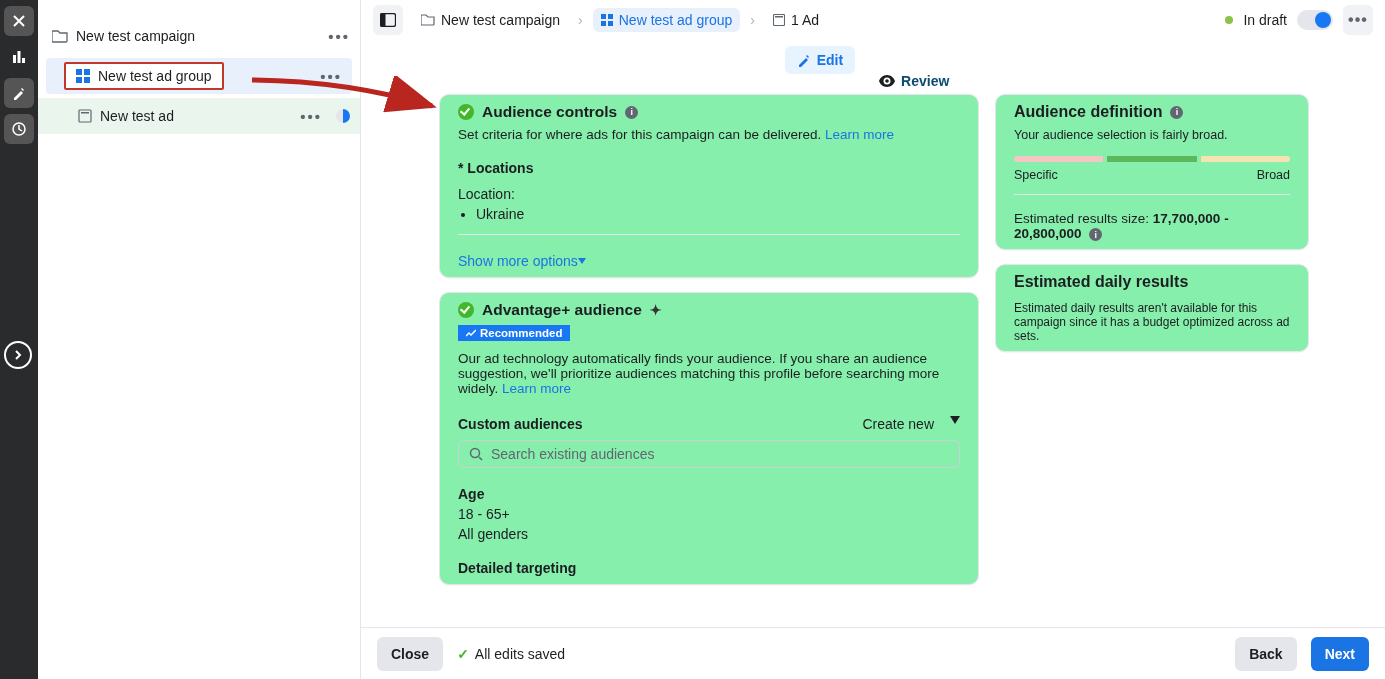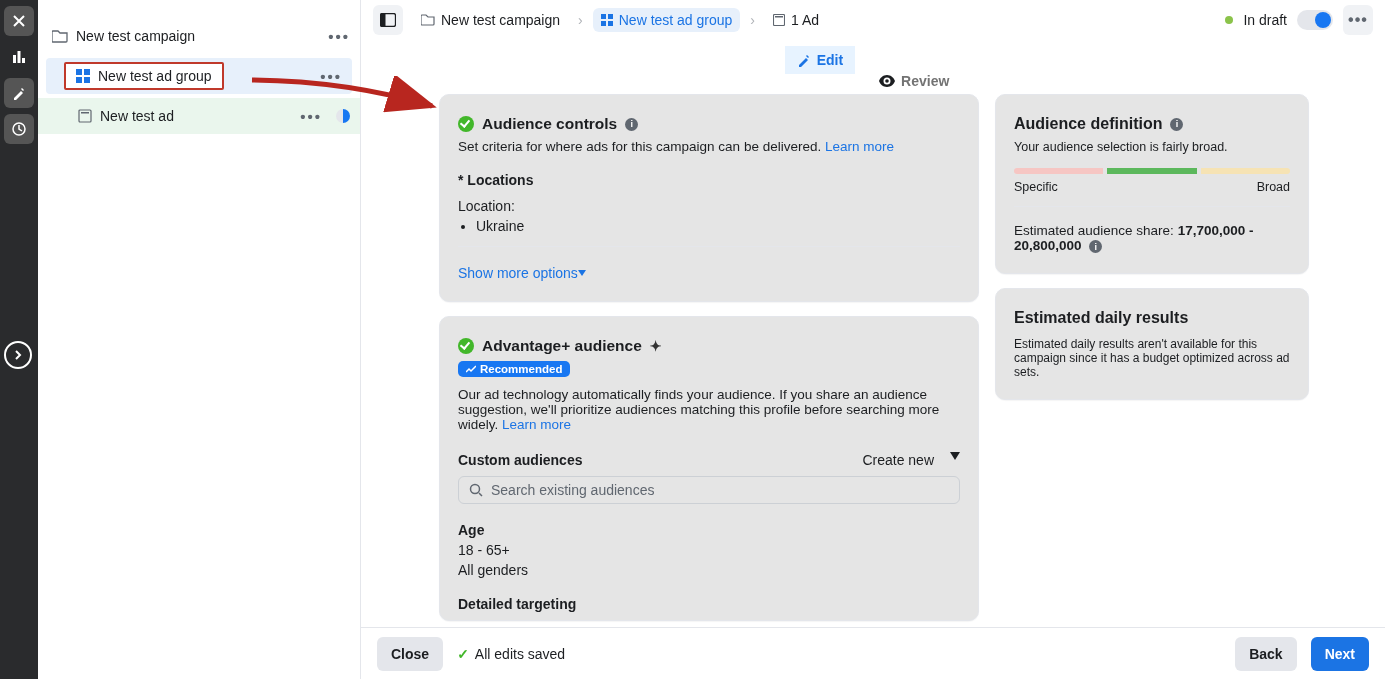--- a/index.html
+++ b/index.html
@@ -29,43 +29,43 @@
   .chip { display: flex; align-items: center; gap: 6px; padding: 4px 8px; border-radius: 6px; font-size: 14px; color: #1c1e21; }
   .chip.highlight { background: #e7f0fb; color: #1b74e4; }
   .panel-toggle-icon { width: 30px; height: 30px; border-radius: 6px; background: #f0f2f5; display: flex; align-items: center; justify-content: center; }
   .spacer { flex: 1; }
   .status-dot { width: 8px; height: 8px; border-radius: 50%; background: #8bc34a; display: inline-block; }
   .toggle-switch { width: 36px; height: 20px; border-radius: 10px; background: #e4e6eb; position: relative; }
   .toggle-switch .knob { position: absolute; right: 2px; top: 2px; width: 16px; height: 16px; border-radius: 50%; background: #1877f2; }
   .kebab-btn { width: 30px; height: 30px; border-radius: 6px; background: #f0f2f5; display: flex; align-items: center; justify-content: center; color: #606770; font-size: 16px; letter-spacing: 1px; font-weight: bold; }
 
   .tabbar { height: 40px; display: flex; align-items: center; justify-content: center; gap: 12px; }
-  .tab { display: flex; align-items: center; gap: 6px; padding: 6px 12px; border-radius: 0; font-weight: 600; cursor: pointer; }
+  .tab { display: flex; align-items: center; gap: 6px; padding: 6px 12px; border-radius: 6px; font-weight: 600; cursor: pointer; }
   .tab.edit { background: #e7f3ff; color: #1b74e4; }
-  .tab.review { color: #737373; margin-top: 42px; }
+  .tab.review { color: #0c4a6e; margin-top: 42px; }
 
   .content { flex: 1; overflow: hidden; display: flex; gap: 16px; padding: 14px 16px 0 78px; }
   .center-col { width: 540px; display: flex; flex-direction: column; gap: 14px; }
   .side-col { width: 314px; display: flex; flex-direction: column; gap: 14px; }
 
-  .card { background: #e5e5e5; border: 1px solid #e4e6eb; border-radius: 10px; padding: 20px 18px; box-shadow: 0 1px 1px rgba(0,0,0,0.04); }
+  .card { background: #86efac; border: 1px solid #e4e6eb; border-radius: 10px; padding: 8px 18px; box-shadow: 0 1px 1px rgba(0,0,0,0.04); }
   .card h3 { font-size: 15.5px; font-weight: 700; display: flex; align-items: center; gap: 8px; }
   .check-badge { width: 16px; height: 16px; border-radius: 50%; background: #42b72a; position: relative; }
   .check-badge::after { content: ""; position: absolute; left: 4px; top: 2px; width: 4px; height: 7px; border: 2px solid #fff; border-top: 0; border-left: 0; transform: rotate(40deg); }
   .info-icon { width: 13px; height: 13px; border-radius: 50%; background: #606770; color: #fff; font-size: 9px; display: inline-flex; align-items: center; justify-content: center; font-weight: bold; }
   .sub { color: #1c1e21; margin-top: 6px; font-size: 13.5px; }
   .link { color: #1b74e4; }
   .section-label { font-weight: 600; margin-top: 18px; font-size: 14px; }
   .small-label { font-size: 14px; margin-top: 10px; }
   .bullet-list { margin: 4px 0 0 18px; }
   .show-more { color: #1b74e4; margin-top: 18px; display: inline-flex; align-items: center; cursor: pointer; }
   .divider { border: 0; border-top: 1px solid #e4e6eb; margin: 12px 0 0; }
 
   .sparkle-icon { font-size: 14px; color: #333; }
-  .rec-badge { display: inline-flex; align-items: center; gap: 4px; background: #1877f2; color: #fff; font-size: 11.5px; font-weight: 600; padding: 2px 8px; border-radius: 5px; margin-top: 6px; }
+  .rec-badge { display: inline-flex; align-items: center; gap: 4px; background: #1877f2; color: #fff; font-size: 11.5px; font-weight: 600; padding: 2px 8px; border-radius: 0; margin-top: 6px; }
 
   .create-new { display: flex; justify-content: space-between; align-items: center; }
   .create-new-link { color: #1c1e21; display: inline-flex; gap: 16px; cursor: pointer; font-size: 14px; }
   .search-box { margin-top: 8px; border: 1px solid #ccd0d5; border-radius: 6px; height: 28px; display: flex; align-items: center; padding: 0 10px; gap: 8px; color: #606770; }
   .search-box input { border: 0; outline: 0; flex: 1; font-size: 14px; background: transparent; }
   .search-box input::placeholder{ color:#606770; }
 
   
   .gauge-bar { height: 6px; border-radius: 3px; display: flex; overflow: hidden; margin-top: 12px; }
   .gauge-bar span { flex: 1; }
@@ -310,21 +310,21 @@
           <span id="g0" style="background: rgb(246, 198, 195);"></span>
             <span id="g1" style="background: rgb(92, 184, 92);"></span>
             <span id="g2" style="background: rgb(246, 227, 180);"></span>
         </div>
         <div class="gauge-labels">
           <span>Specific</span>
           <span>Broad</span>
         </div>
         <hr class="divider">
         <div class="est-row">
-          <span>Estimated audience share:</span>
+          <span>Estimated results size:</span>
           <b>17,700,000 - 20,800,000</b>
           <span class="info-icon" style="margin-left:4px;">i</span>
         </div>
       </div>
 
       <div class="card">
         <h3 class="simple">Estimated daily results</h3>
         <p style="margin-top:10px; font-size:12px;">Estimated daily results aren't available for this campaign since it has a budget optimized across ad sets.</p>
       </div>
     </div>

